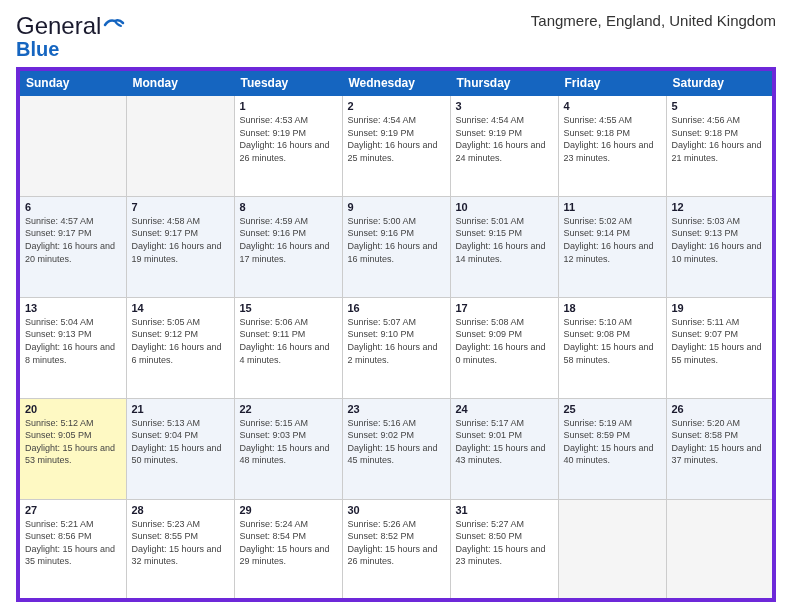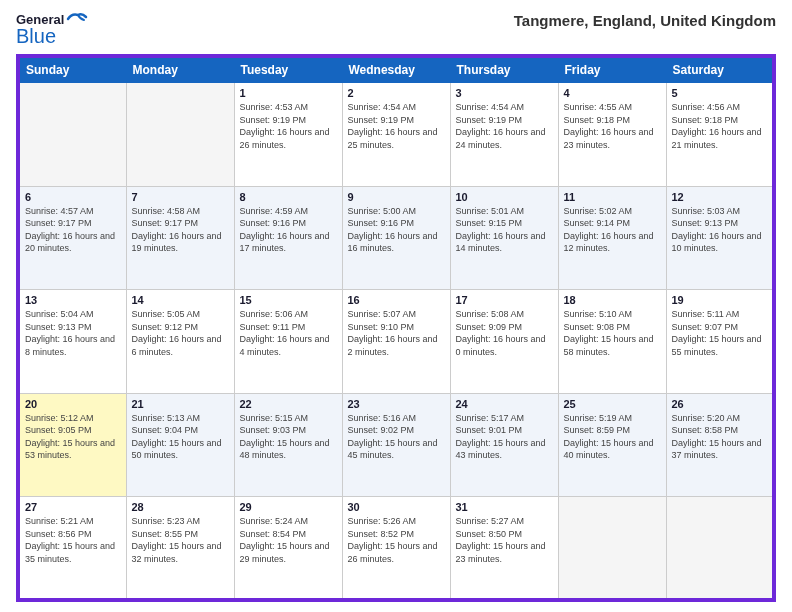--- a/index.html
+++ b/index.html
@@ -33,21 +33,21 @@
     }
     .main-title {
       font-size: 36px;
       font-weight: bold;
       color: #1a1a2e;
       line-height: 1.1;
     }
     .subtitle {
       font-size: 15px;
       color: #333;
-      font-weight: bold;
+      font-weight: normal;
     }
     .calendar {
       flex: 1;
       border: 4px solid #6d28d9;
       border-collapse: collapse;
       width: 100%;
       table-layout: fixed;
     }
     .calendar th {
       background: #1565c0;
@@ -83,27 +83,27 @@
       border-collapse: collapse;
     }
   </style>
 </head>
 <body>
 
 <div class="page">
   <div class="header">
     <div class="logo">
       <div style="display:flex;align-items:center;">
-        <span style="font-size:13px;font-weight:bold;color:#1a1a2e;">General</span>
+        <span style="font-size:24px;font-weight:normal;color:#1a1a2e;">General</span>
         <svg width="22" height="16" viewBox="0 0 22 16" style="margin-left:2px;margin-top:-2px;">
           <path d="M2,8 Q6,2 12,4 Q16,2 20,6" stroke="#1565c0" stroke-width="2.5" fill="none" stroke-linecap="round"></path>
           <path d="M12,4 Q14,8 18,9" stroke="#1565c0" stroke-width="2" fill="none" stroke-linecap="round"></path>
         </svg>
       </div>
-      <span style="font-size:20px;font-weight:normal;color:#1565c0;margin-top:-2px;">Blue</span>
+      <span style="font-size:20px;font-weight:bold;color:#1565c0;margin-top:-2px;">Blue</span>
     </div>
     <div class="title-block">
       <div class="subtitle">Tangmere, England, United Kingdom</div>
     </div>
   </div>
 
   <table class="calendar">
     <thead>
       <tr>
         <th>Sunday</th>

